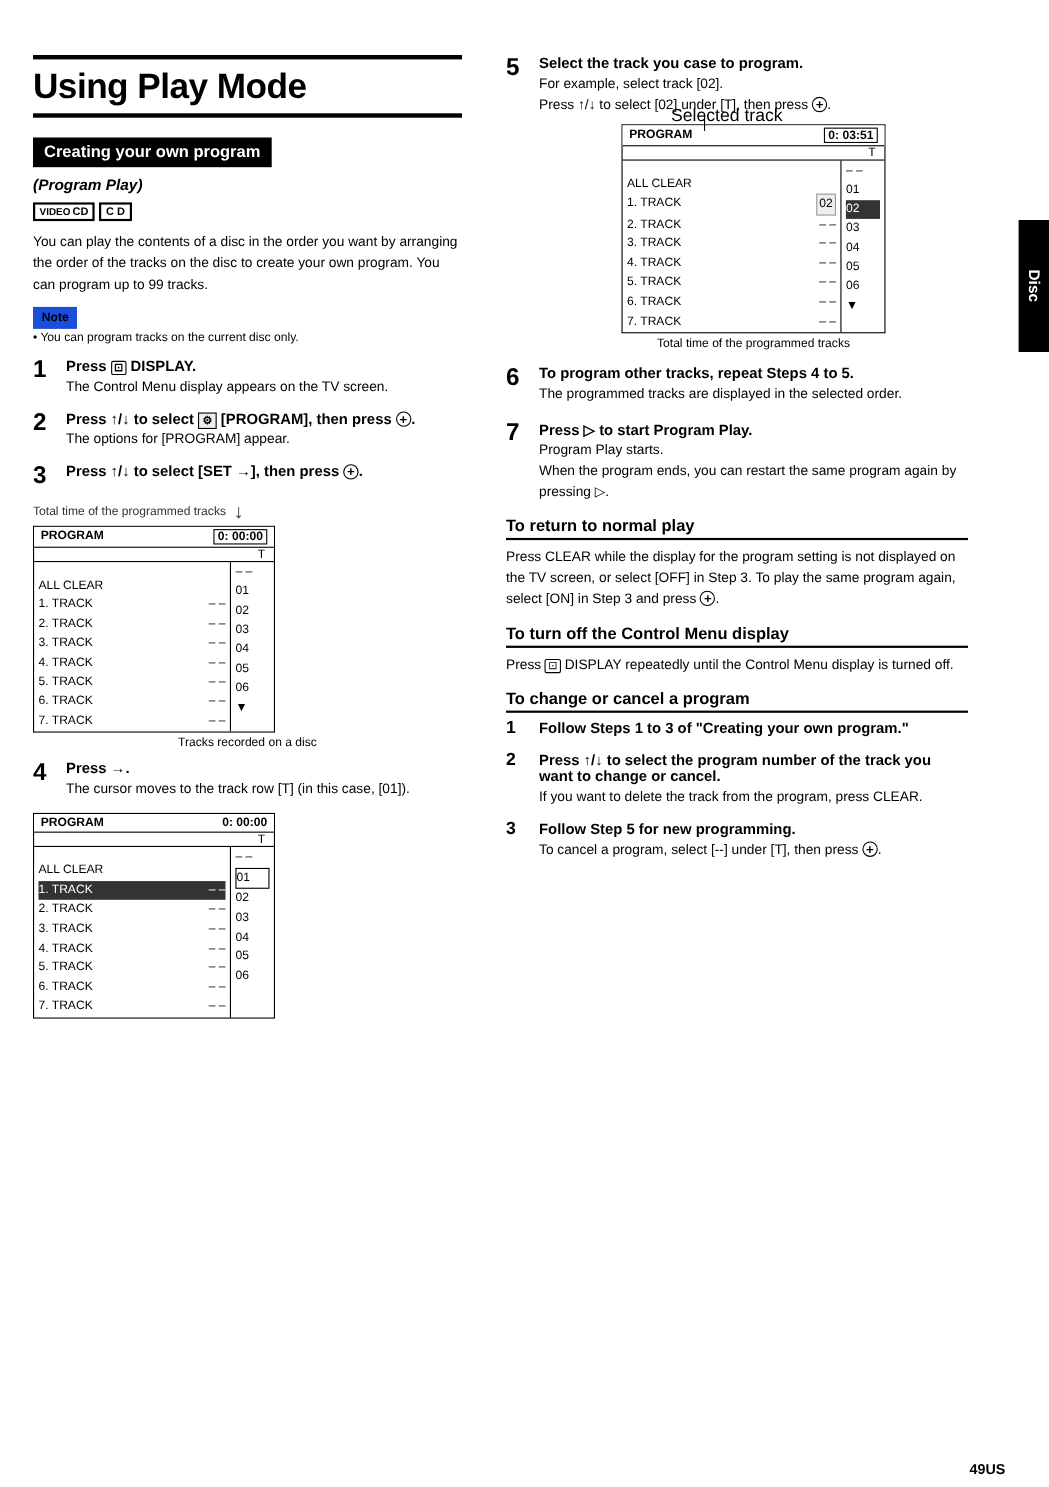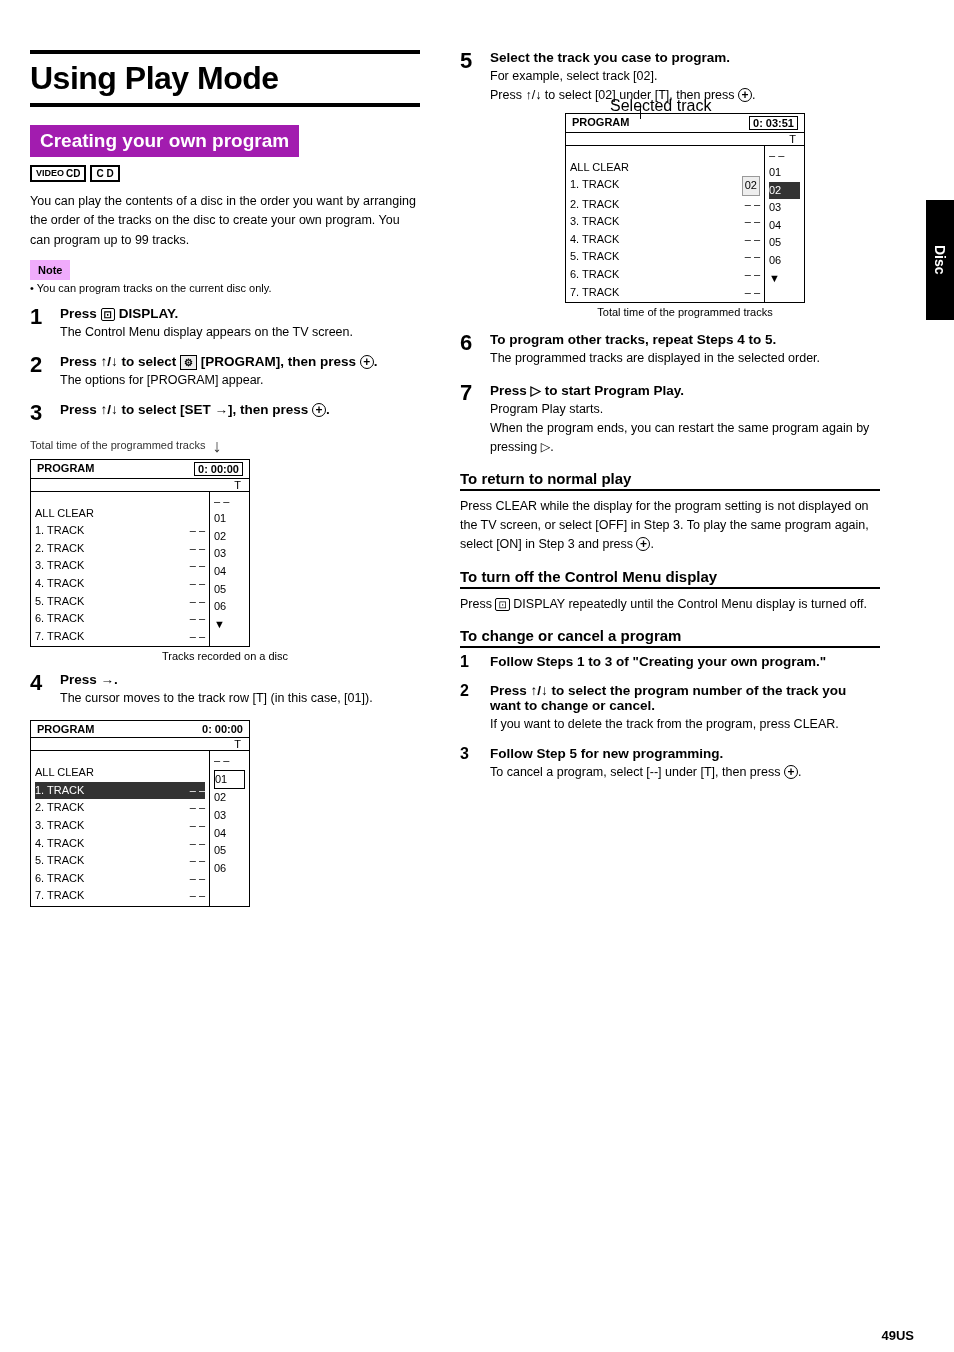--- a/index.html
+++ b/index.html
@@ -57,23 +57,23 @@
       font-weight: 900;
       border-top: 4px solid #000;
       border-bottom: 4px solid #000;
       padding: 6px 0;
       margin-bottom: 18px;
       letter-spacing: -0.5px;
     }
 
     
     .section-box {
-      background: #a21caf;
+      background: #000000;
       color: #fff;
-      font-size: 19px;
+      font-size: 15px;
       font-weight: bold;
       padding: 5px 10px;
       margin-bottom: 8px;
       display: inline-block;
     }
 
     .section-subtitle {
       font-style: italic;
       font-weight: bold;
       font-size: 14px;
@@ -96,21 +96,21 @@
       align-items: flex-start;
       gap: 2px;
     }
 
     .badge-video {
       font-size: 9px;
     }
 
     
     .note-box {
-      background: #f0abfc;
+      background: #1d4ed8;
       padding: 4px 8px;
       font-size: 11px;
       font-weight: bold;
       margin-bottom: 2px;
       display: inline-block;
     }
 
     .note-text {
       font-size: 11px;
       margin-bottom: 12px;
@@ -273,20 +273,21 @@
 </head>
 <body>
 
 <div class="page-container">
 
   <div class="left-col">
     <h1 class="page-title">Using Play Mode</h1>
 
     <div class="section-box">Creating your own program</div>
     <br>
+    <div class="section-subtitle">(Program Play)</div>
 
     <div class="format-badges">
       <span class="badge">
         <span class="badge-video">VIDEO</span> CD
       </span>
       <span class="badge">C D</span>
     </div>
 
     <p style="font-size:12.5px; line-height:1.55; margin-bottom:10px;">You can play the contents of a disc in the order you want by arranging the order of the tracks on the disc to create your own program. You can program up to 99 tracks.</p>
 

